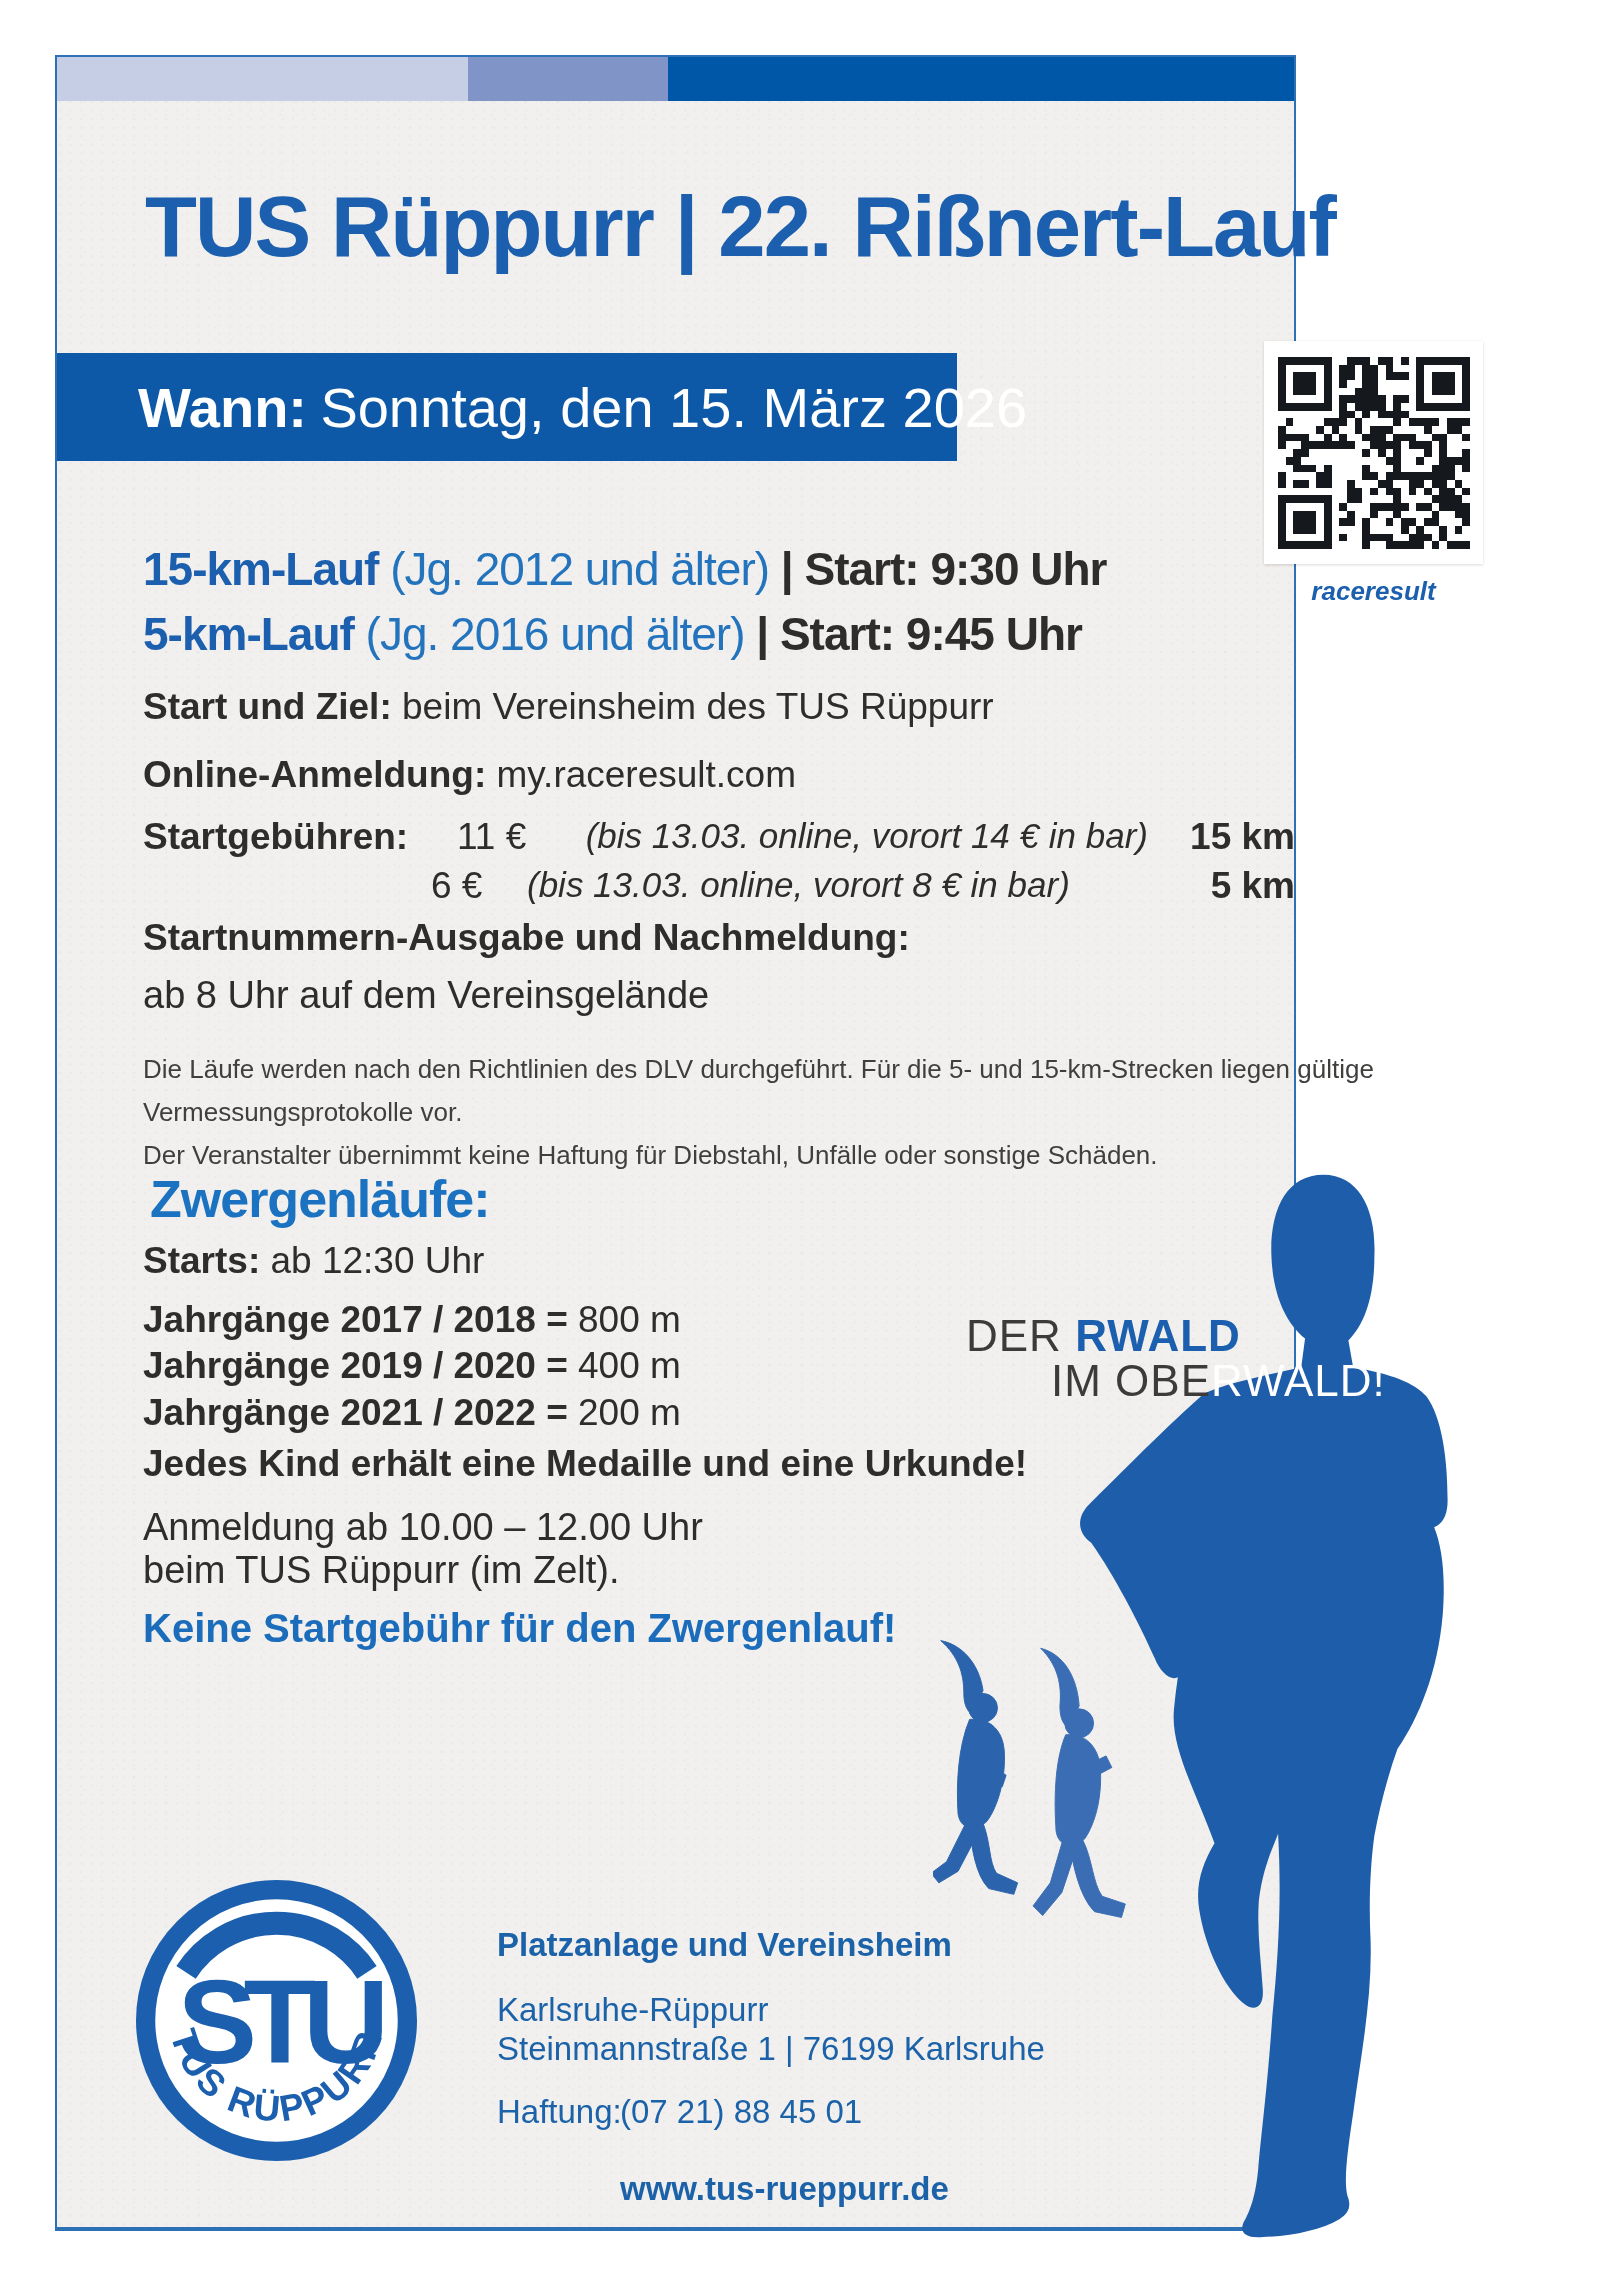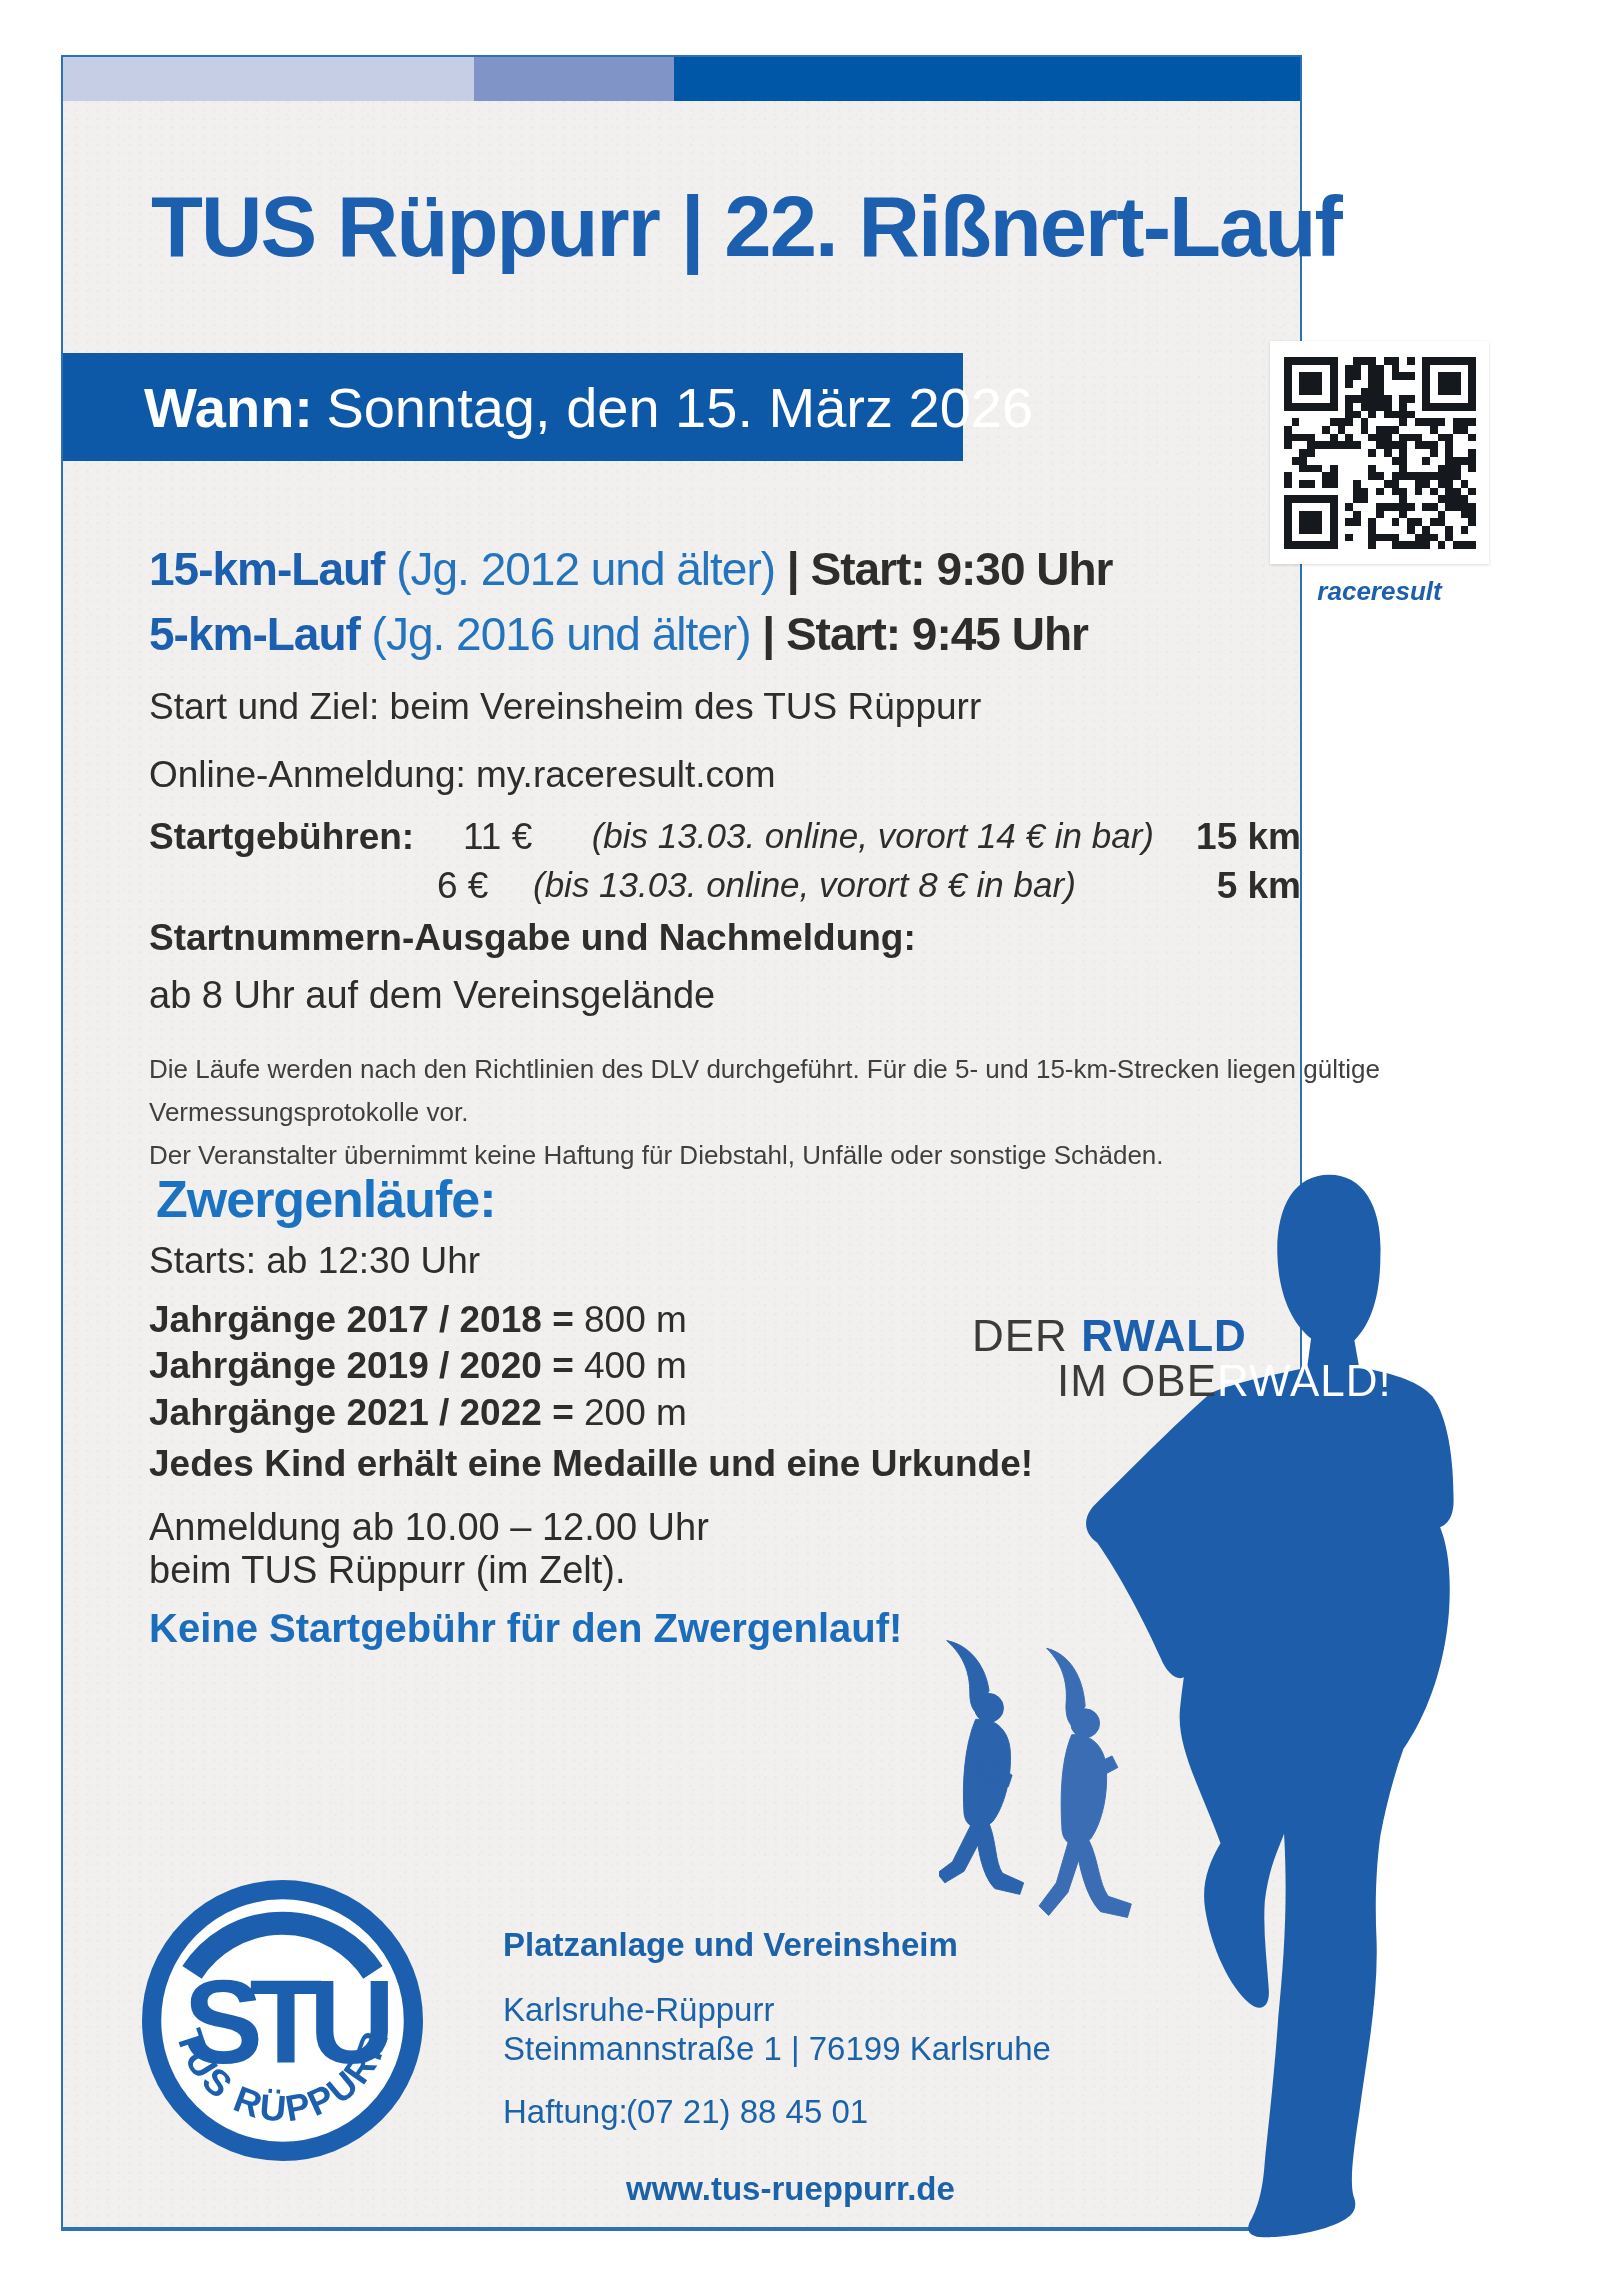--- a/index.html
+++ b/index.html
@@ -1,21 +1,21 @@
 <!DOCTYPE html>
 <html><head>
 <meta charset="utf-8">
 <style>
   html,body{margin:0;padding:0;}
   body{
     width:1617px;height:2287px;position:relative;background:#ffffff;
     font-family:"Liberation Sans", sans-serif;overflow:hidden;
   }
   #paper{
-    position:absolute;left:61px;top:55px;width:1241px;height:2176px;
+    position:absolute;left:55px;top:55px;width:1241px;height:2176px;
     background-color:#f1f0ee;
     background-image:
       radial-gradient(circle at 30% 20%, rgba(60,60,55,0.035) 0 1px, transparent 1.4px),
       radial-gradient(circle at 70% 60%, rgba(60,60,55,0.03) 0 1px, transparent 1.4px);
     background-size:10.6px 8.6px, 16.3px 12.5px;
     border:2.9px solid #2c70b5;border-bottom-width:4.8px;
     box-sizing:border-box;
   }
   .abs{position:absolute;}
   
@@ -40,21 +40,21 @@
     box-shadow:0 1px 2.9px rgba(0,0,0,0.15);display:flex;align-items:center;justify-content:center;}
   #qr-caption{left:1207px;top:519px;width:219px;text-align:center;color:#1b5fae;
     font-size:26px;font-style:italic;font-weight:bold;}
   
   .race-line{left:86px;white-space:nowrap;font-size:46px;letter-spacing:-1px;}
   .race-line .name{color:#1b5fae;font-weight:bold;}
   .race-line .age{color:#2473bd;}
   .race-line .start{color:#2e2d2b;font-weight:bold;}
   
   .body-line{left:86px;font-size:37px;color:#2e2d2b;white-space:nowrap;}
-  .body-line .b{font-weight:normal;}
+  .body-line .b{font-weight:bold;}
   .fee-row{left:86px;width:1152px;display:flex;font-size:37px;color:#2e2d2b;white-space:nowrap;}
   .fee-row .flabel{width:288px;font-weight:bold;}
   .fee-row .famount{width:96px;}
   .fee-row .fnote{flex:1;font-style:italic;font-size:35px;}
   .fee-row .fdist{width:115px;font-weight:bold;text-align:right;}
   .fine{left:86px;width:1412px;font-size:26px;color:#403f3d;line-height:43px;}
   
   .blue-head{left:86px;font-size:52px;font-weight:bold;color:#1b72c0;letter-spacing:-1px;}
   .jg-line{left:86px;font-size:37px;color:#2e2d2b;white-space:nowrap;}
   .jg-line .b{font-weight:bold;}

